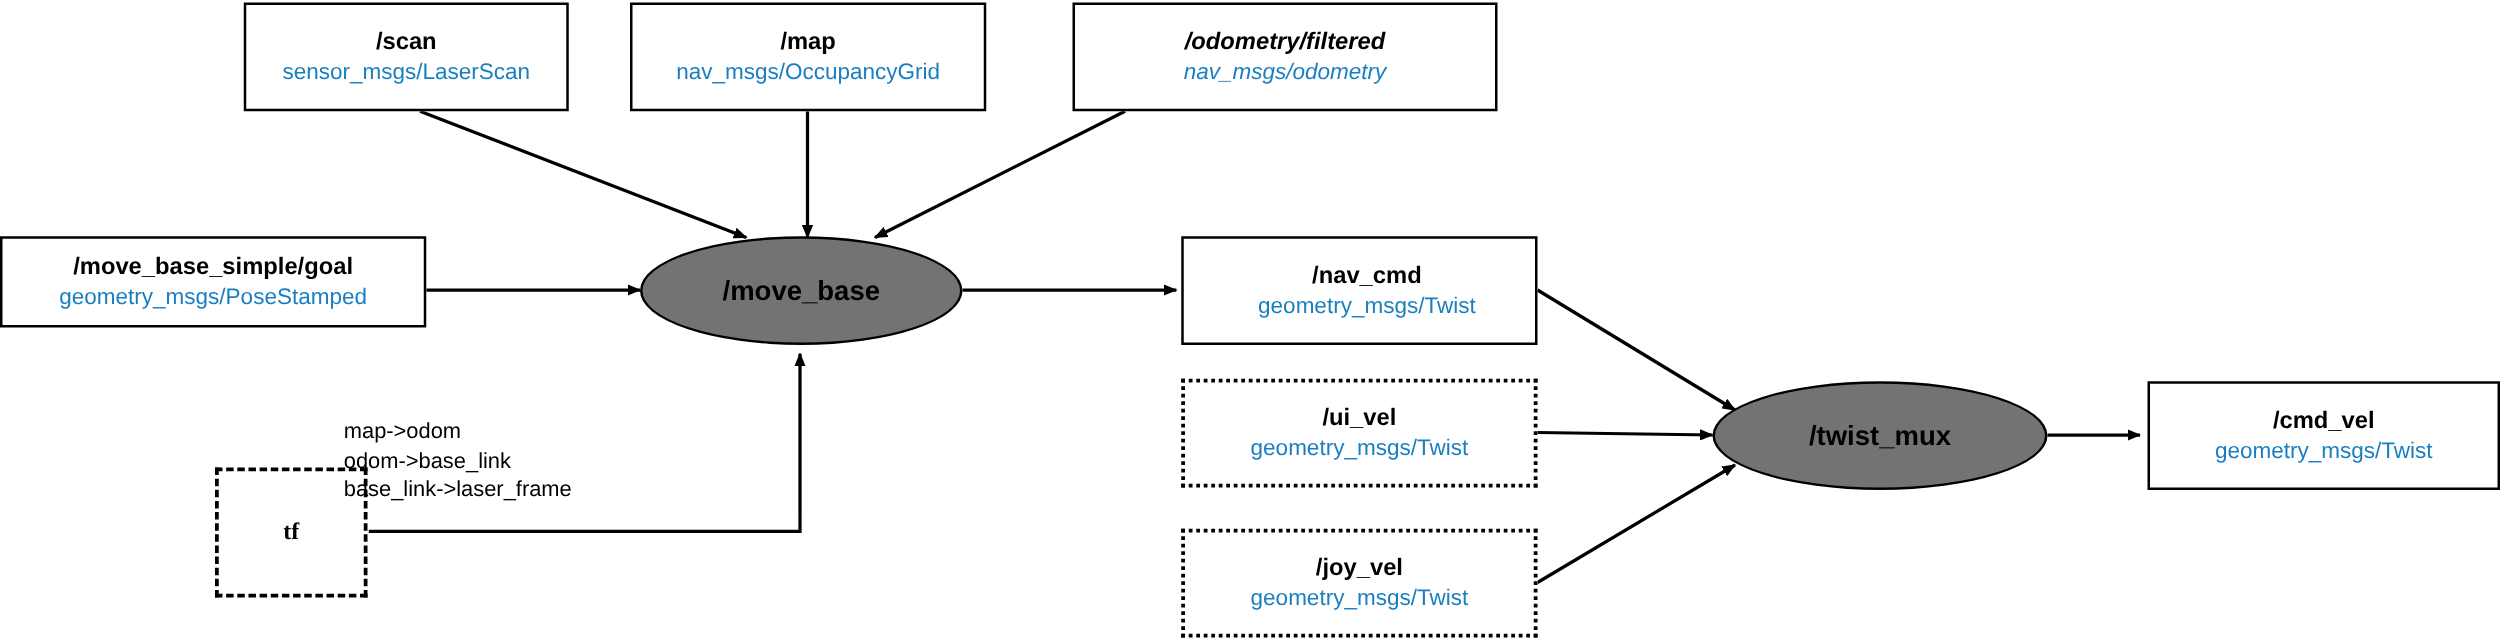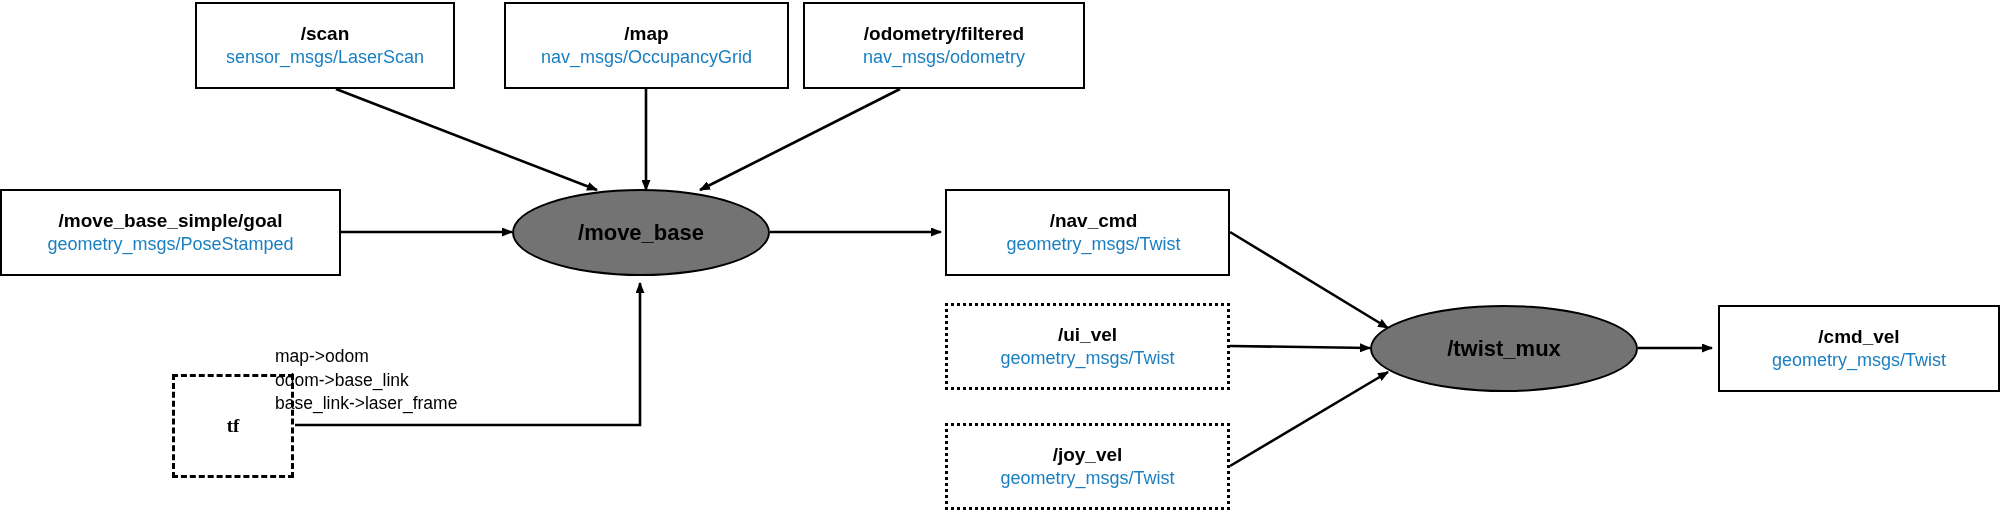--- a/index.html
+++ b/index.html
@@ -118,26 +118,26 @@
   <div class="node topic" style="left:195px; top:2px; width:260px; height:87px;">
     <div class="title">/scan</div>
     <div class="subtitle">sensor_msgs/LaserScan</div>
   </div>
 
   <div class="node topic" style="left:504px; top:2px; width:285px; height:87px;">
     <div class="title">/map</div>
     <div class="subtitle">nav_msgs/OccupancyGrid</div>
   </div>
 
-  <div class="node topic" style="left:803px; top:2px; width:282px; height:87px;">
+  <div class="node topic" style="left:858px; top:2px; width:340px; height:87px;font-style:italic;">
     <div class="title">/odometry/filtered</div>
     <div class="subtitle">nav_msgs/odometry</div>
   </div>
 
-  <div class="node topic" style="left:0px; top:189px; width:341px; height:87px;">
+  <div class="node topic" style="left:0px; top:189px; width:341px; height:73px;">
     <div class="title">/move_base_simple/goal</div>
     <div class="subtitle">geometry_msgs/PoseStamped</div>
   </div>
 
   <div class="ellipse-node" style="left:512px; top:189px; width:258px; height:87px;">
     <div class="title">/move_base</div>
   </div>
 
   <div class="node topic" style="left:945px; top:189px; width:285px; height:87px;padding-left:12px;">
     <div class="title">/nav_cmd</div>
@@ -160,19 +160,19 @@
 
   <div class="node topic" style="left:1718px; top:305px; width:282px; height:87px;">
     <div class="title">/cmd_vel</div>
     <div class="subtitle">geometry_msgs/Twist</div>
   </div>
 
   <div class="node dashed-box" style="left:172px; top:374px; width:122px; height:104px;">
     <div class="title">tf</div>
   </div>
 
-  <div class="edge-label" style="left:275px; top:345px;">
+  <div class="edge-label" style="left:275px; top:333px;">
     <div>map-&gt;odom</div>
     <div>odom-&gt;base_link</div>
     <div>base_link-&gt;laser_frame</div>
   </div>
 
 </div>
 
 </body></html>

